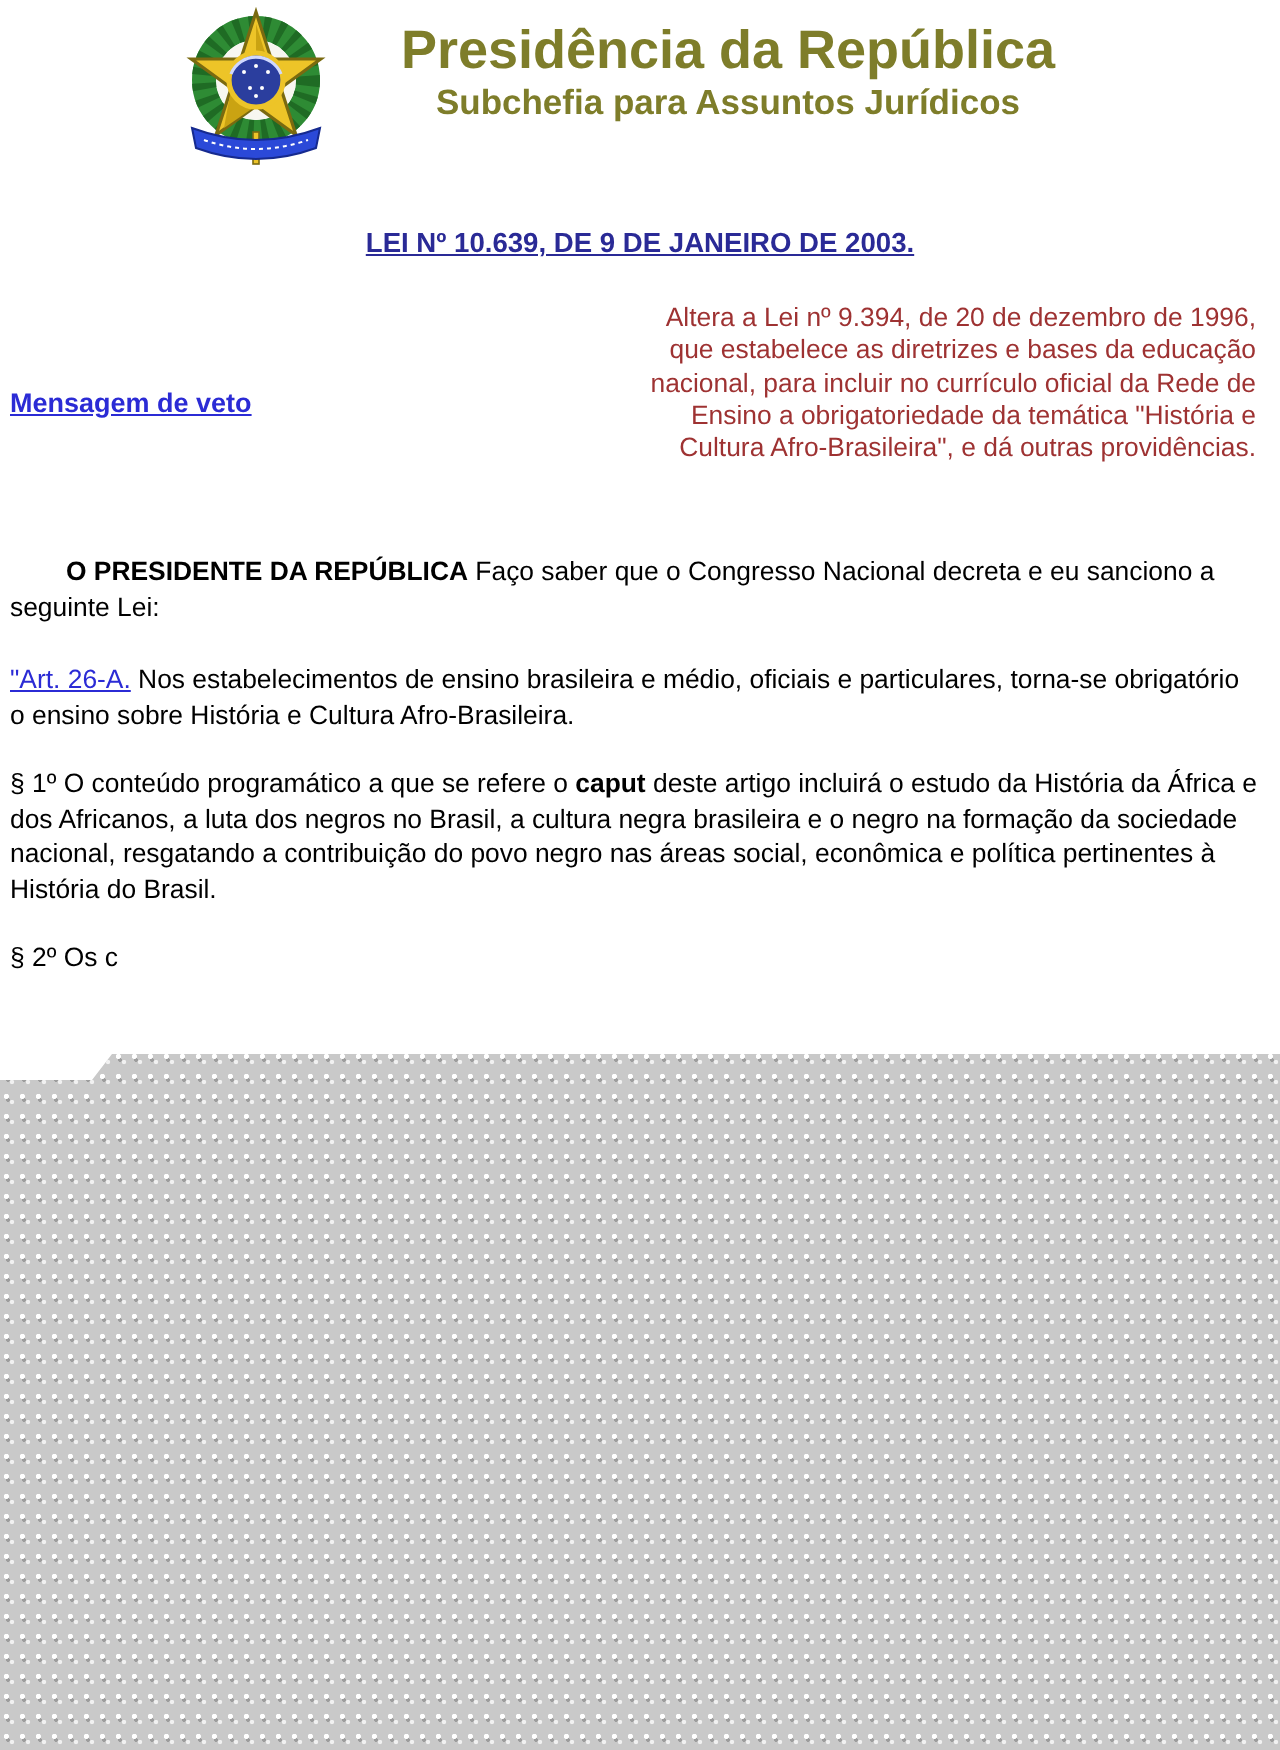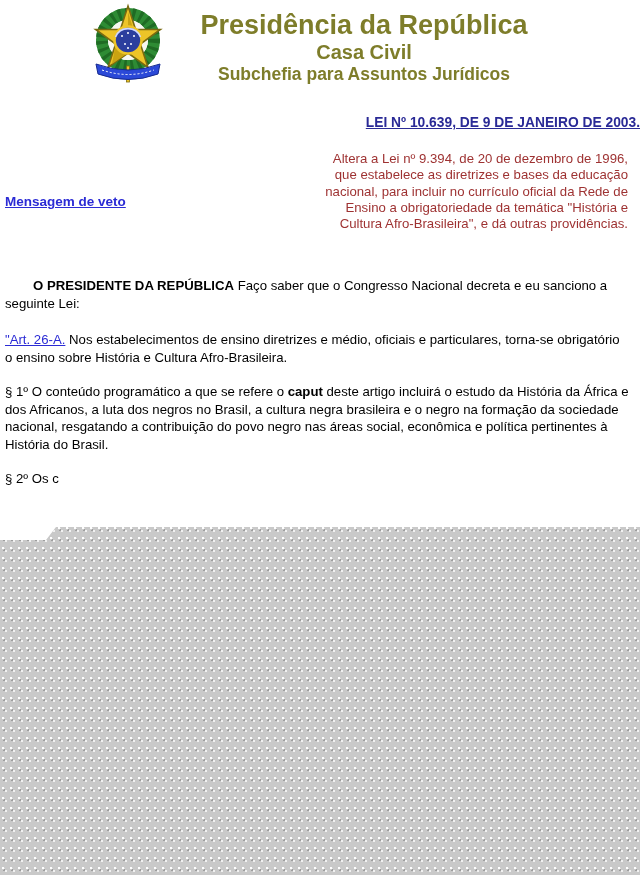--- a/index.html
+++ b/index.html
@@ -23,21 +23,21 @@
     width:412px; text-align:center;
     color:#7e7d2a; font-weight:bold;
   }
   .header-org   { font-size:27px; line-height:31px; letter-spacing:0px; }
   .header-dept  { font-size:20px; line-height:23px; }
   .header-sub   { font-size:17.5px; line-height:21px; }
 
   
   .law-title {
     position:absolute; top:113px; left:0; right:0;
-    text-align:right;
+    text-align:center;
   }
   .law-title a {
     color:#2a2a96; font-size:13.8px; font-weight:bold;
     text-decoration:underline; cursor:pointer;
   }
 
   
   .veto {
     position:absolute; left:5px; top:194px;
     font-size:13.5px; font-weight:bold;
@@ -105,37 +105,36 @@
 
       <rect x="38.5" y="64" width="3" height="16" fill="#edc428" stroke="#7a6a10" stroke-width="0.8"></rect>
 
       <path d="M8,62 Q40,74 72,62 L70,72 Q40,83 10,72 Z" fill="#2b49d8" stroke="#162a8f" stroke-width="1"></path>
       <path d="M14,68 Q40,77 66,68" fill="none" stroke="#ffffff" stroke-width="1" stroke-dasharray="2 2"></path>
     </svg>
   </div>
 
   <div class="header-text">
     <div class="header-org">Presidência da República</div>
-    <div class="header-dept">Casa Civil</div>
     <div class="header-sub">Subchefia para Assuntos Jurídicos</div>
   </div>
 
   <div class="law-title">
     <a>LEI Nº 10.639, DE 9 DE JANEIRO DE 2003.</a>
   </div>
 
   <a class="veto">Mensagem de veto</a>
 
   <div class="ementa">Altera a Lei nº 9.394, de 20 de dezembro de 1996, que estabelece as diretrizes e bases da educação nacional, para incluir no currículo oficial da Rede de Ensino a obrigatoriedade da temática "História e Cultura Afro-Brasileira", e dá outras providências.</div>
 
   <div class="body">
     <p class="indent p1"><span class="b">O PRESIDENTE DA REPÚBLICA</span><span> Faço saber que o Congresso Nacional decreta e eu sanciono a seguinte Lei:</span></p>
 
 
-    <p class="tight"><a class="art-link">"Art. 26-A.</a><span> Nos estabelecimentos de ensino diretrizes e médio, oficiais e particulares, torna-se obrigatório o ensino sobre História e Cultura Afro-Brasileira.</span></p>
+    <p class="tight"><a class="art-link">"Art. 26-A.</a><span> Nos estabelecimentos de ensino brasileira e médio, oficiais e particulares, torna-se obrigatório o ensino sobre História e Cultura Afro-Brasileira.</span></p>
 
     <p class="tight"><span>§ 1º O conteúdo programático a que se refere o </span><span class="b">caput</span><span> deste artigo incluirá o estudo da História da África e dos Africanos, a luta dos negros no Brasil, a cultura negra brasileira e o negro na formação da sociedade nacional, resgatando a contribuição do povo negro nas áreas social, econômica e política pertinentes à História do Brasil.</span></p>
 
     <p>§ 2º Os c</p>
   </div>
 
   <div class="gray-overlay"></div>
 
 </div>
 

